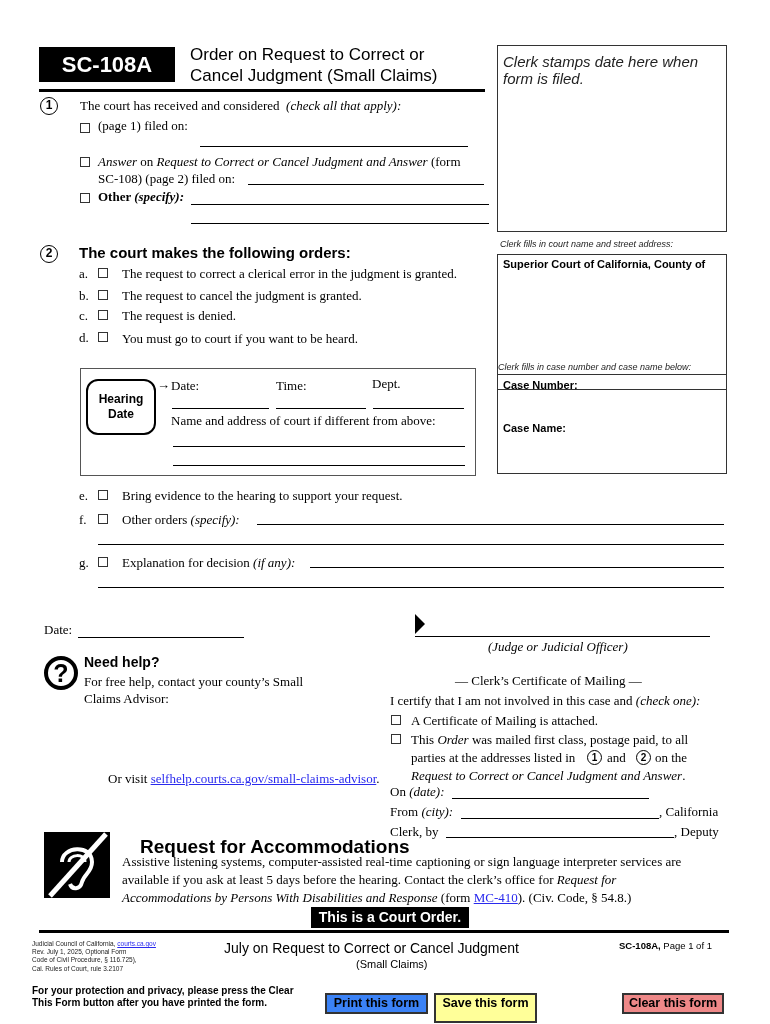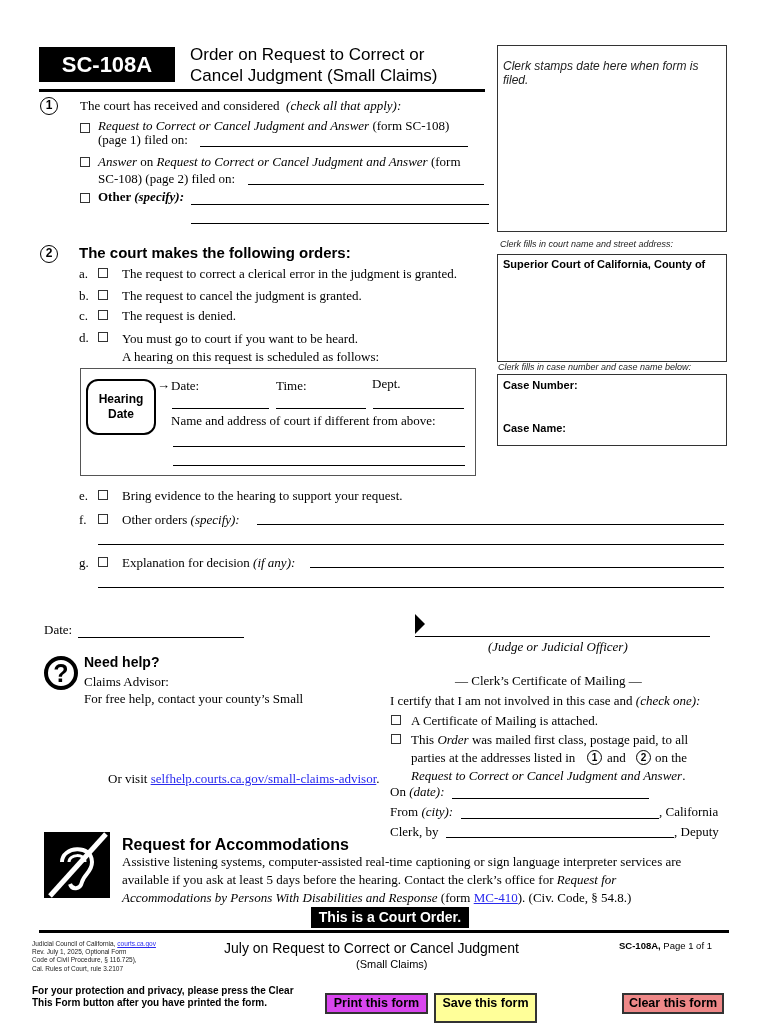--- a/index.html
+++ b/index.html
@@ -21,41 +21,40 @@
 <body>
 
 <div class="abs sans bold" style="left:39px;top:47px;width:136px;height:35px;background:#000;color:#fff;font-size:22px;line-height:35px;text-align:center;">SC-108A</div>
 <div class="abs sans" style="left:190px;top:44px;font-size:17px;line-height:21px;">
   <div>Order on Request to Correct or</div>
   <div>Cancel Judgment (Small Claims)</div>
 </div>
 <div class="abs" style="left:39px;top:89px;width:446px;height:3px;background:#000;"></div>
 
 <div class="box" style="left:497px;top:45px;width:230px;height:187px;">
-  <div class="sans it" style="font-size:12px;margin:13px 0 0 5px;color:#222;">Clerk stamps date here when form is filed.</div>
+  <div class="sans it" style="font-size:15px;margin:7px 0 0 5px;color:#222;">Clerk stamps date here when form is filed.</div>
 </div>
 <div class="abs sans it" style="left:500px;top:239px;font-size:9px;color:#222;">Clerk fills in court name and street address:</div>
-<div class="box" style="left:497px;top:254px;width:230px;height:108px;">
+<div class="box" style="left:497px;top:254px;width:230px;height:136px;">
   <div class="sans bold" style="font-size:11px;margin:3px 0 0 5px;">Superior Court of California, County of</div>
 </div>
 <div class="abs sans it" style="left:498px;top:362px;font-size:9px;color:#222;">Clerk fills in case number and case name below:</div>
-<div class="box" style="left:497px;top:374px;width:230px;height:72px;">
+<div class="box" style="left:497px;top:374px;width:230px;height:100px;">
   <div class="sans bold" style="font-size:11px;margin:4px 0 0 5px;">Case Number:</div>
   <div class="sans bold" style="font-size:11px;margin:31px 0 0 5px;">Case Name:</div>
 </div>
 
 <div class="circ" style="left:40px;top:97px;">1</div>
 <div class="abs t13" style="left:80px;top:98px;">
   <span>The court has received and considered</span>&nbsp;
   <span class="it">(check all that apply):</span>
 </div>
 
 <div class="cb" style="left:80px;top:123px;"></div>
 <div class="abs t13" style="left:98px;top:119px;line-height:14px;">
-  <div><span class="it">Request to Correct or Cancel Judgment and Answer</span><span> (form SC-108)</span></div>
   <div>(page 1) filed on:</div>
 </div>
 <div class="line" style="left:200px;top:146px;width:268px;"></div>
 
 <div class="cb" style="left:80px;top:157px;"></div>
 <div class="abs t13" style="left:98px;top:153px;line-height:17px;">
   <div><span class="it">Answer</span><span> on </span><span class="it">Request to Correct or Cancel Judgment and Answer</span><span> (form</span></div>
   <div>SC-108) (page 2) filed on:</div>
 </div>
 <div class="line" style="left:248px;top:184px;width:236px;"></div>
@@ -80,21 +79,20 @@
 <div class="abs t13" style="left:122px;top:288px;">The request to cancel the judgment is granted.</div>
 
 <div class="abs t13" style="left:79px;top:308px;">c.</div>
 <div class="cb" style="left:98px;top:310px;"></div>
 <div class="abs t13" style="left:122px;top:308px;">The request is denied.</div>
 
 <div class="abs t13" style="left:79px;top:330px;">d.</div>
 <div class="cb" style="left:98px;top:332px;"></div>
 <div class="abs t13" style="left:122px;top:330px;line-height:18px;">
   <div>You must go to court if you want to be heard.</div>
-  <div>A hearing on this request is scheduled as follows:</div>
 </div>
 
 <div class="abs" style="left:80px;top:368px;width:396px;height:108px;border:1px solid #555;box-sizing:border-box;"></div>
 <div class="abs sans bold" style="left:86px;top:379px;width:70px;height:56px;border:2px solid #000;border-radius:12px;box-sizing:border-box;text-align:center;font-size:12px;line-height:15px;padding-top:11px;">
   <div>Hearing</div>
   <div>Date</div>
 </div>
 <div class="abs t13" style="left:157px;top:377px;">→</div>
 <div class="abs t13" style="left:171px;top:378px;">Date:</div>
 <div class="abs t13" style="left:276px;top:378px;">Time:</div>
@@ -130,22 +128,22 @@
 
 <div class="abs t13" style="left:44px;top:622px;">Date:</div>
 <div class="line" style="left:78px;top:637px;width:166px;"></div>
 <div class="abs" style="left:415px;top:614px;width:0;height:0;border-top:10px solid transparent;border-bottom:10px solid transparent;border-left:10px solid #000;"></div>
 <div class="line" style="left:415px;top:636px;width:295px;"></div>
 <div class="abs t13 it" style="left:488px;top:639px;">(Judge or Judicial Officer)</div>
 
 <div class="abs" style="left:44px;top:656px;width:34px;height:34px;border:4px solid #000;border-radius:50%;box-sizing:border-box;font-family:'Liberation Sans',sans-serif;font-weight:bold;font-size:25px;line-height:27px;text-align:center;">?</div>
 <div class="abs sans bold" style="left:84px;top:654px;font-size:14px;">Need help?</div>
 <div class="abs t13" style="left:84px;top:673px;line-height:17px;">
+  <div>For free help, contact your county’s Small</div>
   <div>Claims Advisor:</div>
-  <div>For free help, contact your county’s Small</div>
 </div>
 <div class="abs t13" style="left:84px;top:771px;margin-left:24px;">
   <span>Or visit </span><a class="link">selfhelp.courts.ca.gov/small-claims-advisor</a><span>.</span>
 </div>
 
 <div class="abs t13" style="left:455px;top:673px;">— Clerk’s Certificate of Mailing —</div>
 <div class="abs t13" style="left:390px;top:693px;">
   <span>I certify that I am not involved in this case and</span>
   <span class="it">(check one):</span>
 </div>
@@ -178,21 +176,21 @@
 <div class="line" style="left:446px;top:837px;width:228px;"></div>
 <div class="abs t13" style="left:674px;top:824px;">, Deputy</div>
 
 <div class="abs" style="left:44px;top:832px;width:66px;height:66px;background:#000;overflow:hidden;">
   <svg width="66" height="66" viewBox="0 0 66 66">
     <path d="M18 30 C18 14 48 12 48 30 C48 40 40 42 38 50 C36 58 28 58 26 52" stroke="#fff" stroke-width="4" fill="none"></path>
     <path d="M25 30 C25 22 41 21 41 30" stroke="#fff" stroke-width="3" fill="none"></path>
     <line x1="62" y1="2" x2="6" y2="64" stroke="#fff" stroke-width="5"></line>
   </svg>
 </div>
-<div class="abs sans bold" style="left:122px;top:836px;font-size:16px;">Request for Accommodations</div>
+<div class="abs sans bold" style="left:140px;top:836px;font-size:19px;">Request for Accommodations</div>
 <div class="abs t13" style="left:122px;top:853px;line-height:18px;">
   <div>Assistive listening systems, computer-assisted real-time captioning or sign language interpreter services are</div>
   <div><span>available if you ask at least 5 days before the hearing. Contact the clerk’s office for </span><span class="it">Request for</span></div>
   <div><span class="it">Accommodations by Persons With Disabilities and Response</span><span> (form </span><a class="link">MC-410</a><span>). (Civ. Code, § 54.8.)</span></div>
 </div>
 
 <div class="abs sans bold" style="left:311px;top:907px;width:158px;height:21px;background:#000;color:#fff;font-size:14px;line-height:21px;text-align:center;">This is a Court Order.</div>
 <div class="abs" style="left:39px;top:930px;width:690px;height:3px;background:#000;"></div>
 
 <div class="abs sans" style="left:32px;top:940px;font-size:6.5px;line-height:8.2px;color:#222;">
@@ -204,15 +202,15 @@
 <div class="abs sans" style="left:224px;top:940px;font-size:14px;">July on Request to Correct or Cancel Judgment</div>
 <div class="abs sans" style="left:356px;top:958px;font-size:11px;">(Small Claims)</div>
 <div class="abs sans" style="left:619px;top:940px;font-size:9.5px;">
   <span class="bold">SC-108A,</span><span> Page 1 of 1</span>
 </div>
 <div class="abs sans bold" style="left:32px;top:985px;font-size:10px;line-height:12px;">
   <div>For your protection and privacy, please press the Clear</div>
   <div>This Form button after you have printed the form.</div>
 </div>
 
-<div class="btn" style="left:325px;top:993px;width:103px;height:21px;background:#d946ef;">Print this form</div>
+<div class="btn" style="left:325px;top:993px;width:103px;height:21px;background:#3b82f6;">Print this form</div>
 <div class="btn" style="left:434px;top:993px;width:103px;height:30px;background:#ffff99;">Save this form</div>
 <div class="btn" style="left:622px;top:993px;width:102px;height:21px;background:#ee8888;">Clear this form</div>
 
 </body></html>

